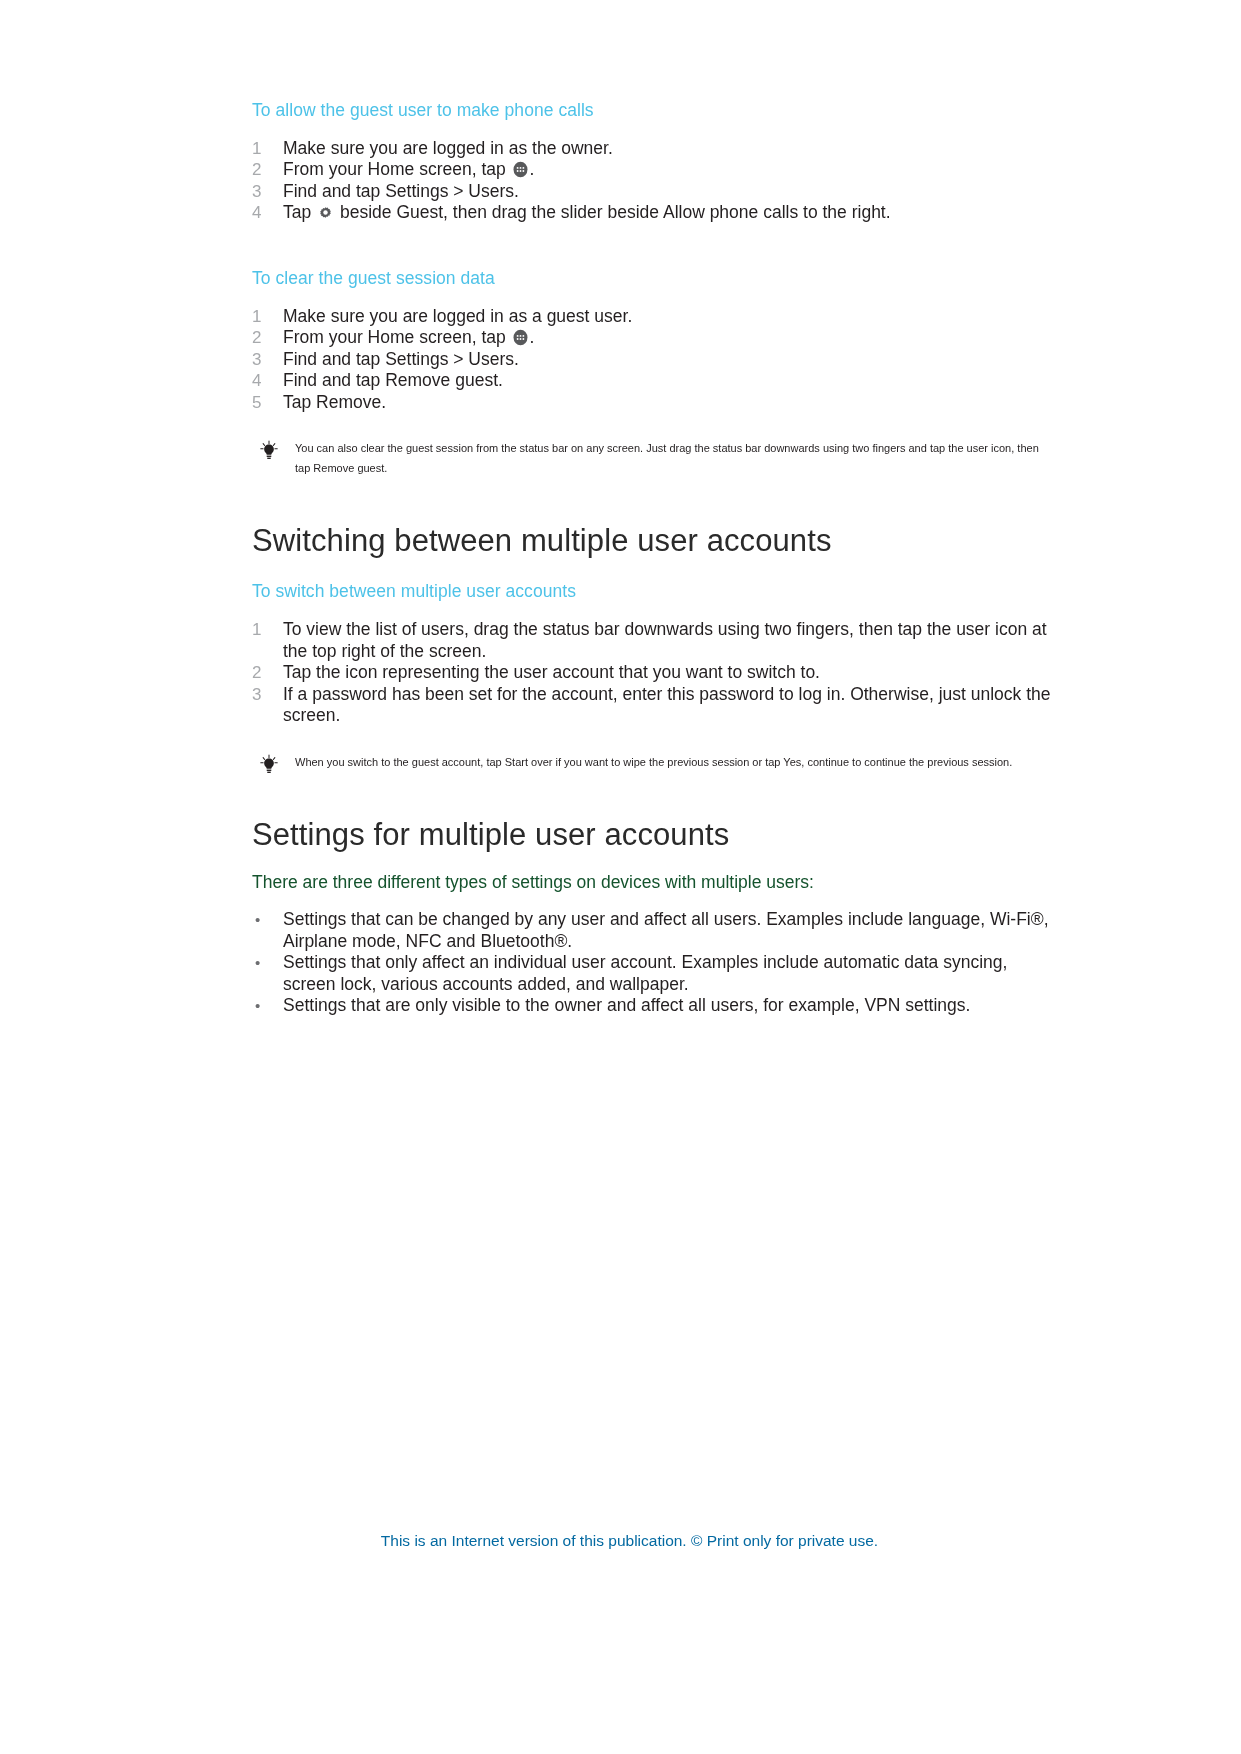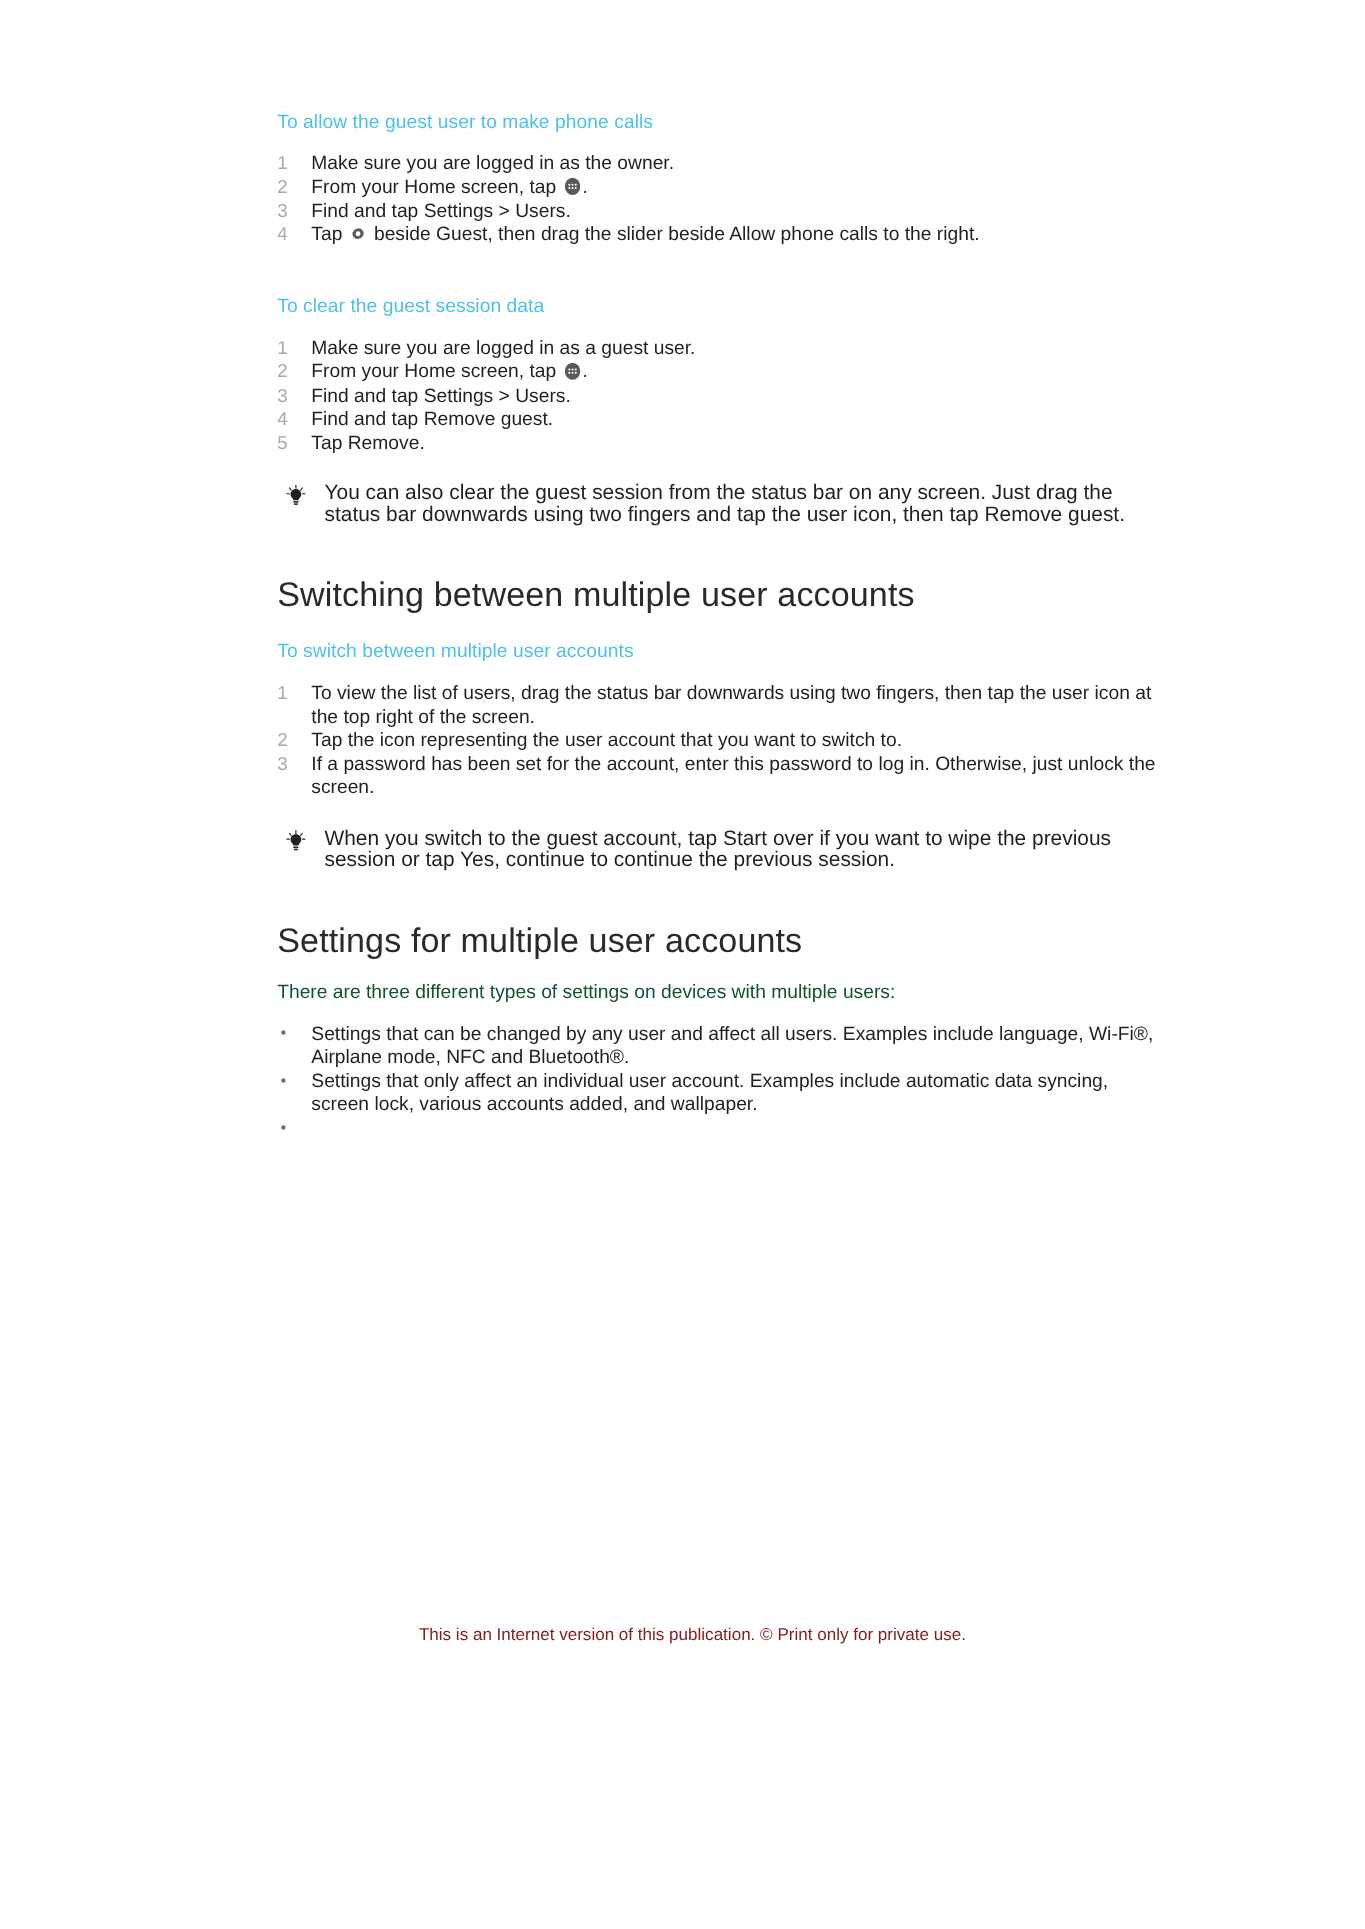--- a/index.html
+++ b/index.html
@@ -107,21 +107,21 @@
   }
 
   b, strong { font-weight: 400; }
 
   
   .tip {
     position: relative;
     padding-left: 43px;
   }
   .tip .tip-text {
-    font-size: 19px;
+    font-size: 11px;
     line-height: 19.5px;
     color: #231f20;
   }
   .tip .bulb {
     position: absolute;
     left: 6px;
     top: 1px;
     width: 22px;
     height: 22px;
   }
@@ -146,25 +146,25 @@
     left: 0;
     top: 1458px;
     width: 1241px;
     text-align: right;
     font-size: 18px;
     color: #701a75;
   }
   .footer-note {
     position: absolute;
     left: 0;
-    top: 1478px;
+    top: 1532px;
     width: 1175px;
     text-align: center;
     font-size: 15.5px;
-    color: #7f1d1d;
+    color: #0369a1;
   }
 </style>
 </head>
 <body>
 
 <div class="page">
   <div class="content">
 
     <h3 class="proc-heading">To allow the guest user to make phone calls</h3>
 
@@ -329,20 +329,21 @@
       <li>
         <span class="dot">•</span>
         <span>Settings that can be changed by any user and affect all users. Examples include language, Wi-Fi®, Airplane mode, NFC and Bluetooth®.</span>
       </li>
       <li>
         <span class="dot">•</span>
         <span>Settings that only affect an individual user account. Examples include automatic data syncing, screen lock, various accounts added, and wallpaper.</span>
       </li>
       <li>
         <span class="dot">•</span>
+        <span>Settings that are only visible to the owner and affect all users, for example, VPN settings.</span>
       </li>
     </ul>
 
   </div>
 
   <div class="page-number">13</div>
   <div class="footer-note">This is an Internet version of this publication. © Print only for private use.</div>
 
 </div>
 

